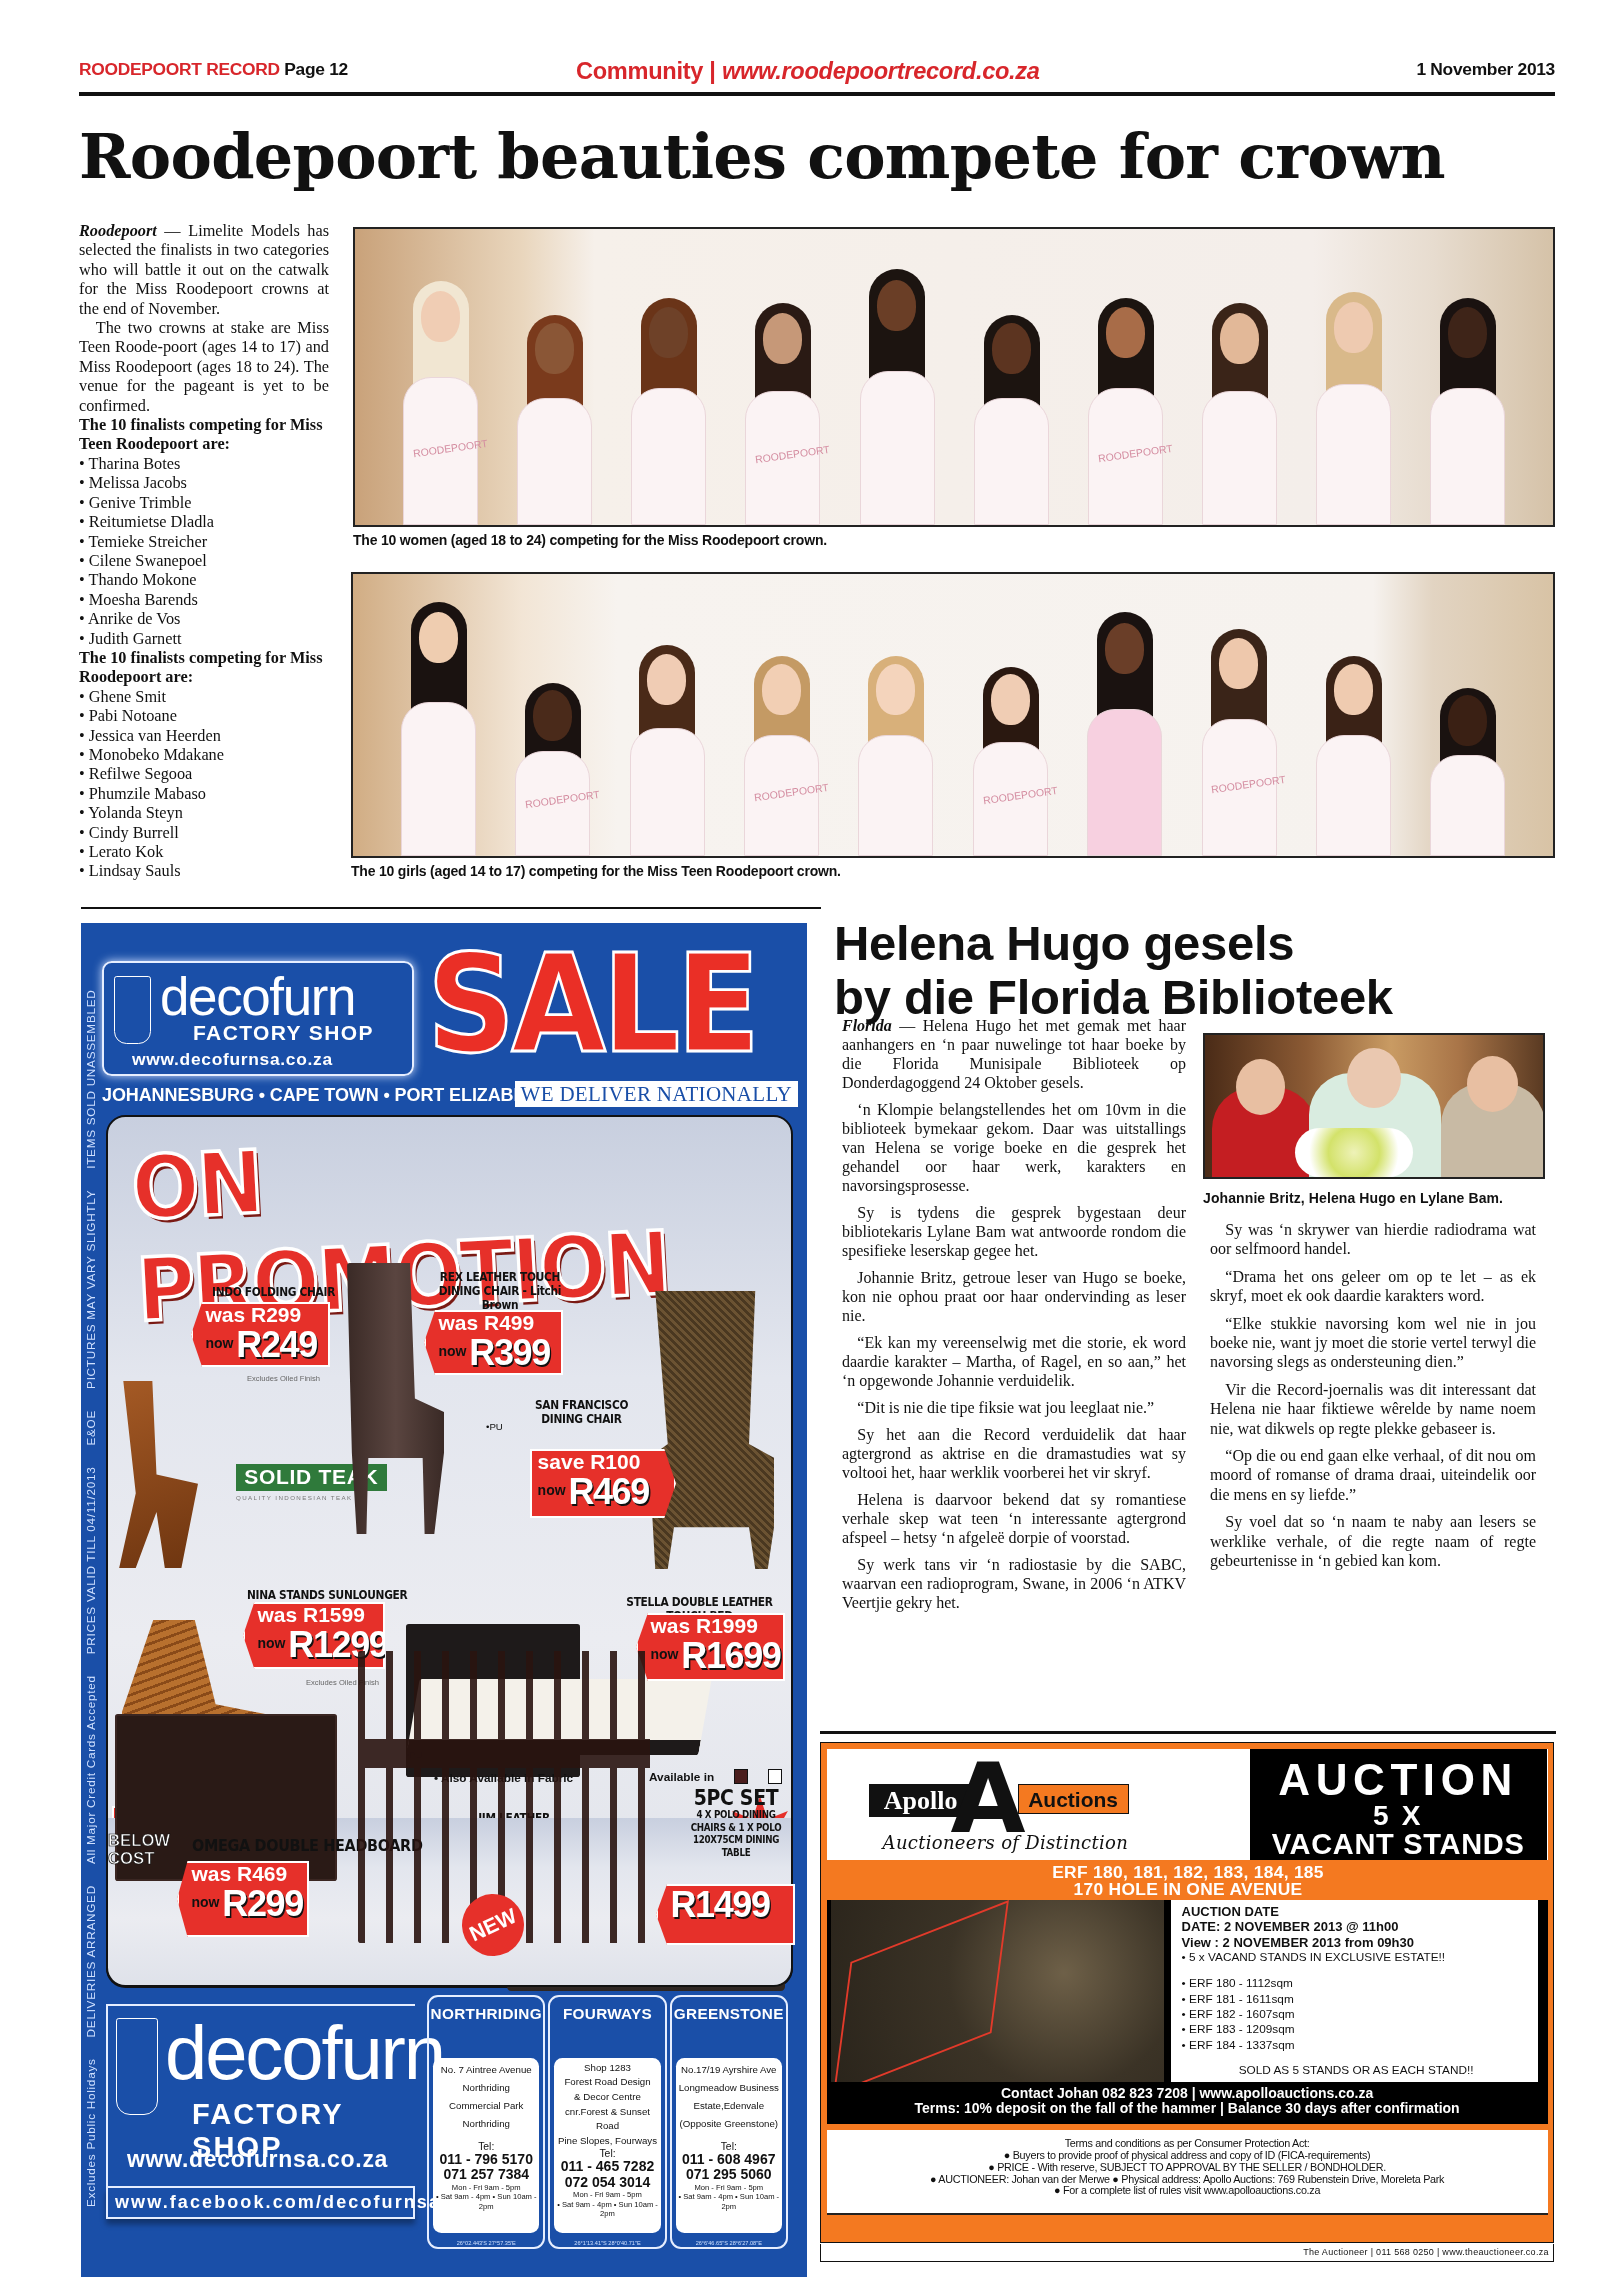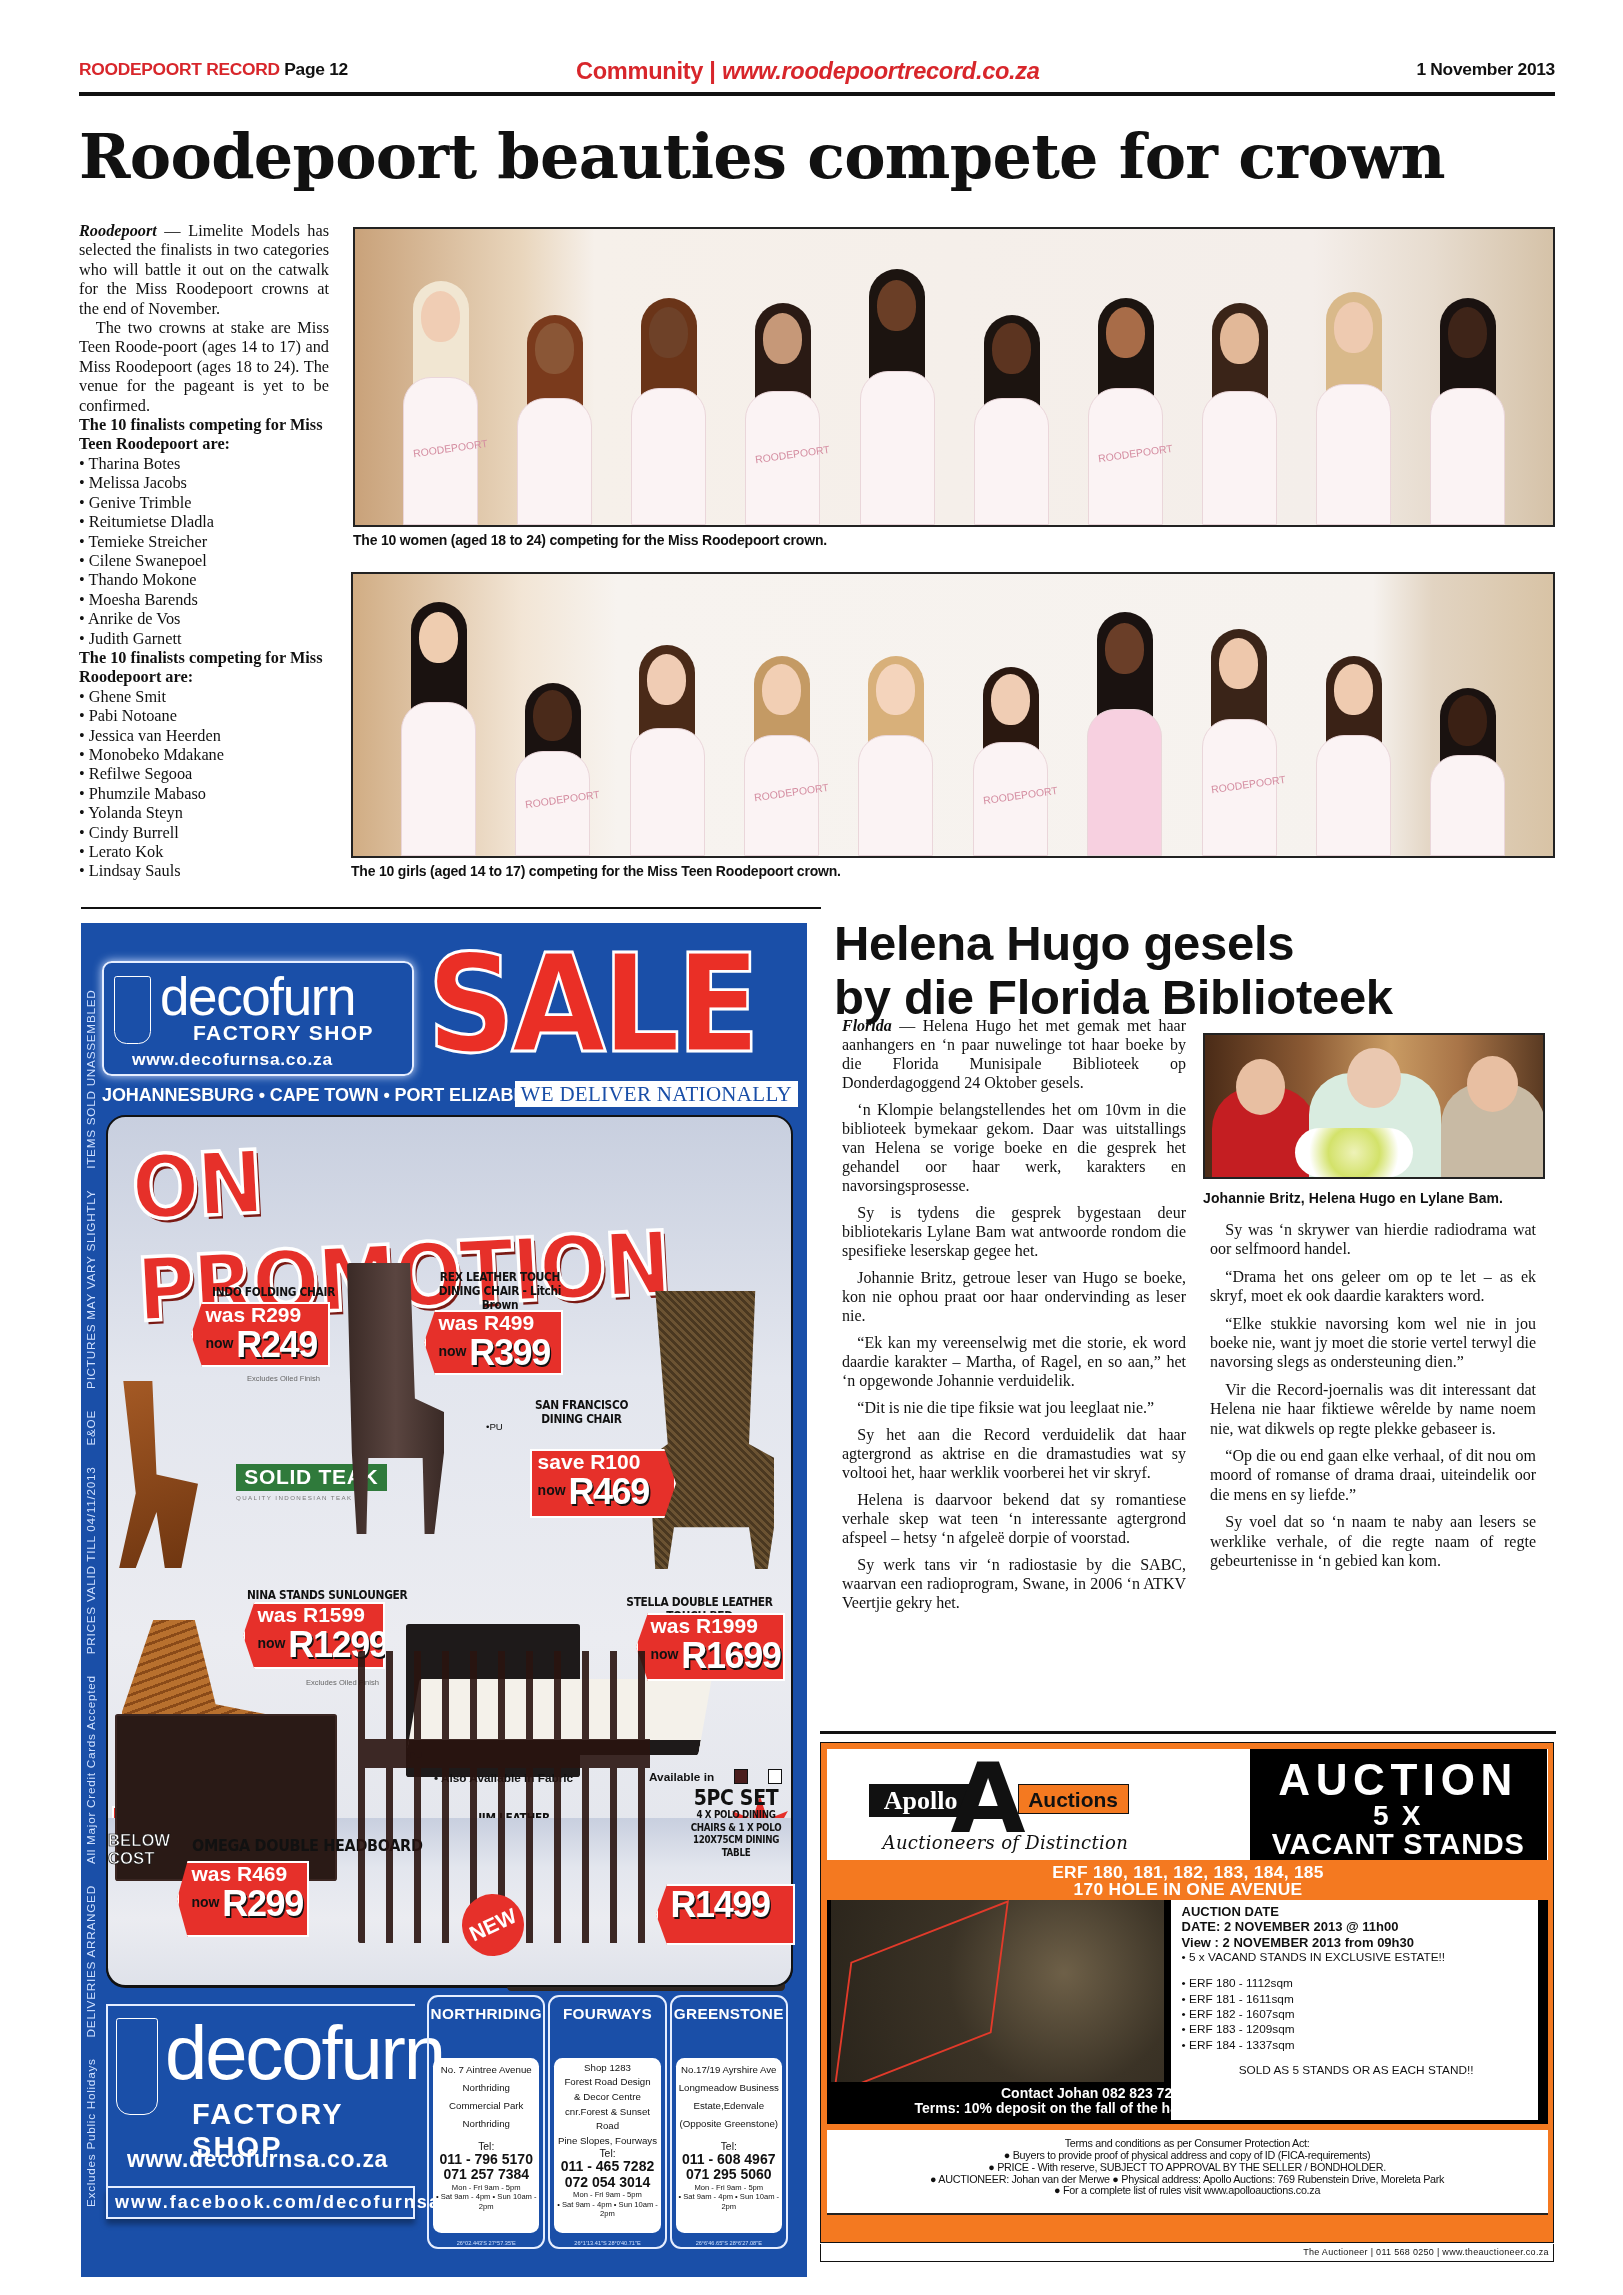--- a/index.html
+++ b/index.html
@@ -121,21 +121,21 @@
   .auc-tagline { position: absolute; left: 10.4px; top: 83px; font-family: "DejaVu Serif", serif; font-size: 18px; color: #111; font-style: italic; letter-spacing: 0.3px; }
   .auc-head { position: absolute; left: 423px; top: 0; width: 297px; height: 111px; background: #000; color: #fff; text-align: center; font-weight: bold; }
   .auc-head .a1 { font-size: 44px; letter-spacing: 5.6px; line-height: 46px; margin-top: 8.3px; }
   .auc-head .a2 { font-size: 28px; line-height: 26px; letter-spacing: 2.8px; }
   .auc-head .a3 { font-size: 29px; line-height: 30.5px; letter-spacing: 0.7px; }
   .auc-erf { position: absolute; left: 0; top: 121px; width: 734px; text-align: center; color: #fff; font-weight: bold; font-size: 17.4px; line-height: 16.7px; letter-spacing: 0.3px; }
   .auc-body { position: absolute; left: 5.6px; top: 157px; width: 721px; height: 224px; background: #000; }
   .auc-map { position: absolute; left: 4.2px; top: 0; width: 333px; height: 182px;
     background: radial-gradient(circle at 70% 40%, #6e6048 0%, #3b3326 45%, #2a241b 100%); overflow: hidden; }
   .auc-plot { position: absolute; left: 10.4px; top: 35px; width: 160px; height: 125px; border: 2.1px solid #e23a2a; transform: skewY(-28deg) rotate(8deg); }
-  .auc-info { position: absolute; left: 344px; top: 0; width: 367px; height: 220px; background: #fff; padding: 4.2px 7px 0 11px; }
+  .auc-info { position: absolute; left: 344px; top: 0; width: 367px; height: 182px; background: #fff; padding: 4.2px 7px 0 11px; }
   .auc-info .h { font-weight: bold; font-size: 13px; line-height: 15.3px; }
   .auc-info .li { font-size: 11.8px; line-height: 15.3px; }
   .auc-info .li::before { content: "•  "; }
   .auc-info .gap { height: 11px; }
   .auc-info .sold { font-size: 11.8px; text-align: center; margin-top: 9.7px; }
   .auc-contact { position: absolute; left: 0; top: 186px; width: 721px; text-align: center; color: #fff; font-weight: bold; font-size: 14px; line-height: 15.3px; }
   .auc-terms { position: absolute; left: 5.6px; top: 387px; width: 721px; height: 85px; background: #fff; border-bottom: 2.8px solid #222; text-align: center; font-size: 10.8px; line-height: 11.8px; padding-top: 8.3px; letter-spacing: -0.3px; }
   .auc-foot { position: absolute; left: 820px; top: 2244px; width: 734px; height: 18px; border: 1.4px solid #111; border-top: none; text-align: right; padding-right: 4.2px; font-family: "Liberation Sans", sans-serif; font-size: 9px; line-height: 16.7px; letter-spacing: 0.3px; }
 </style>
 </head>

